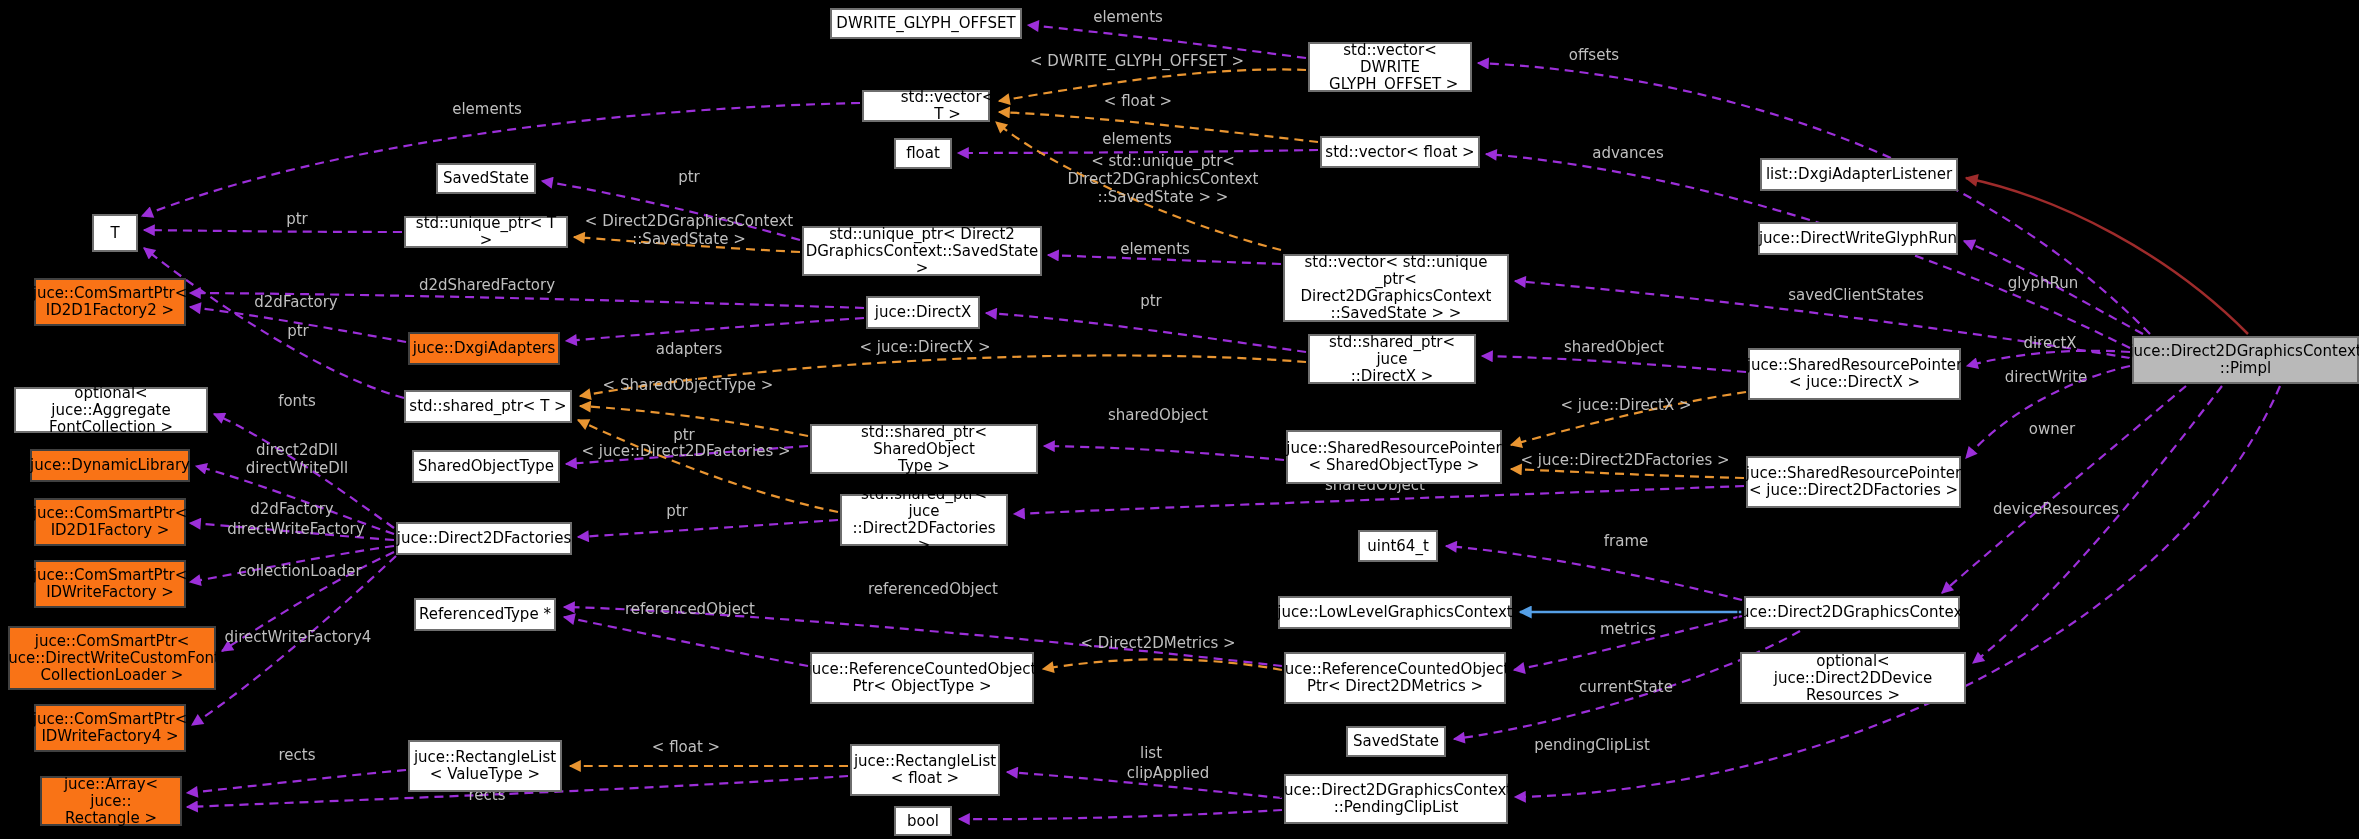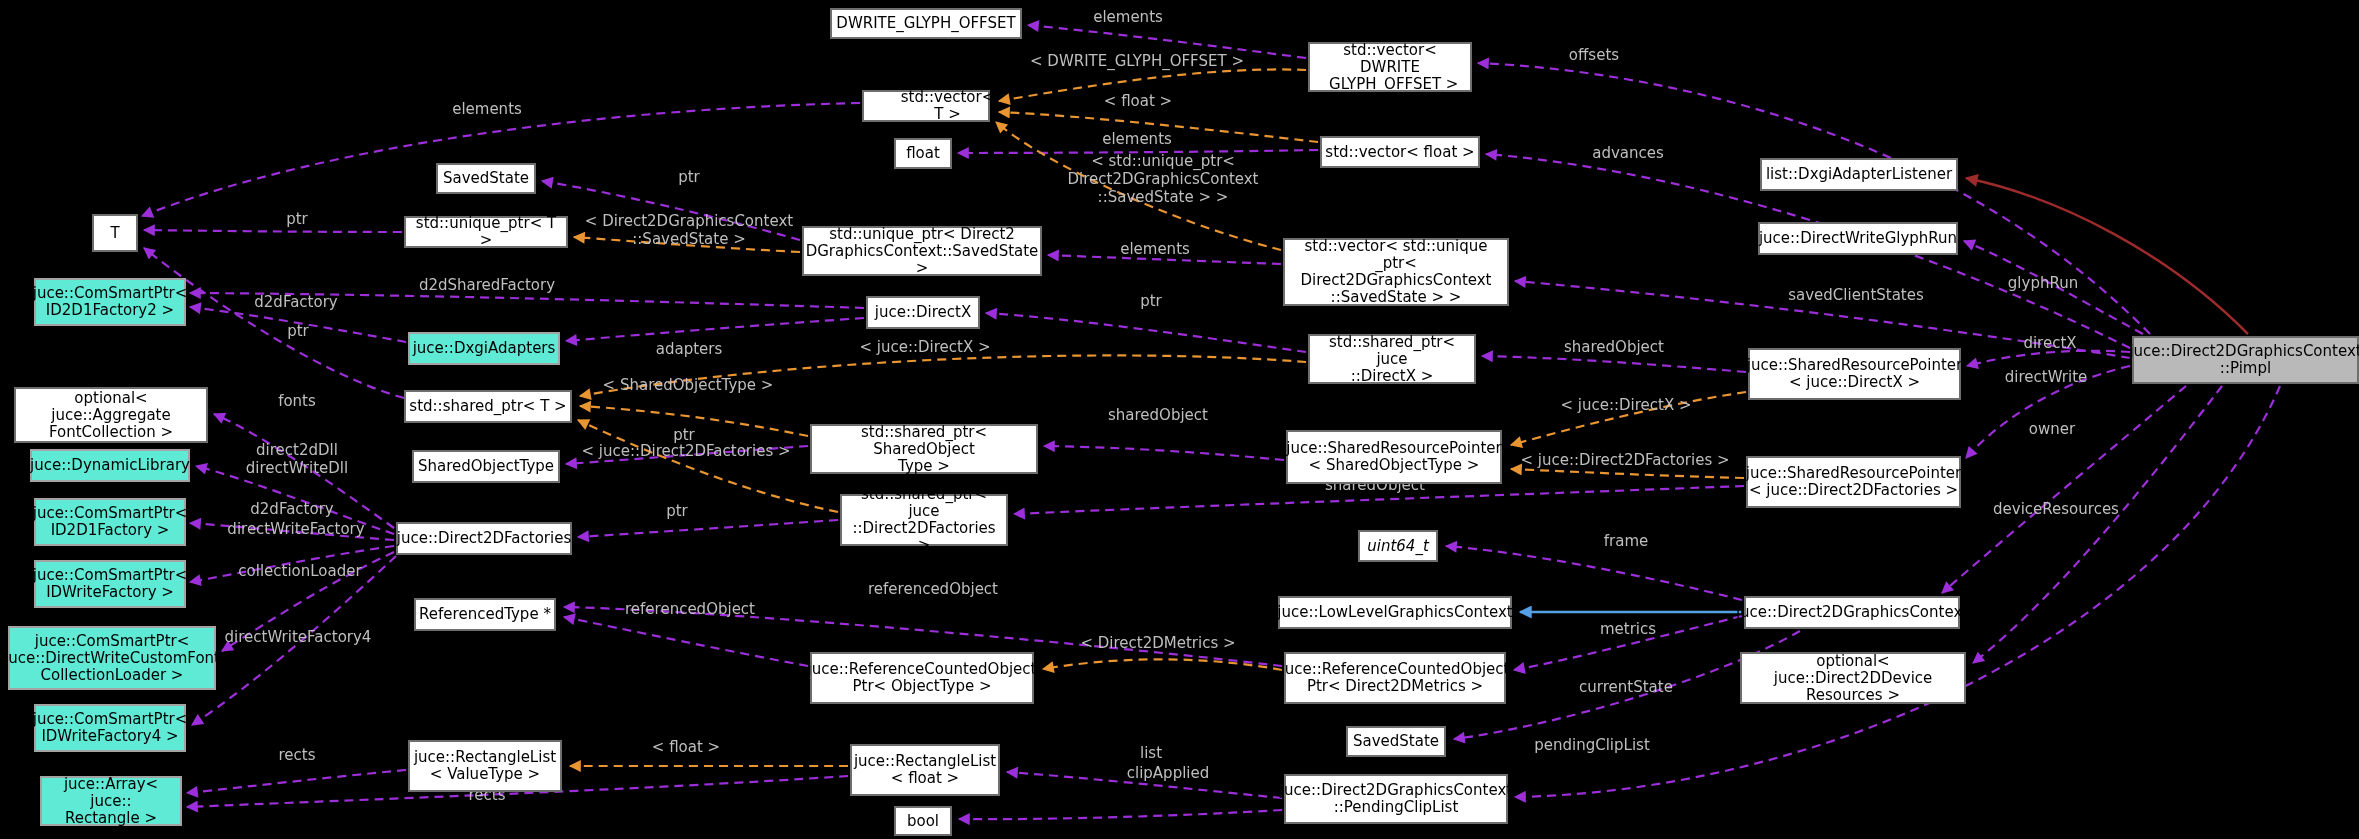--- a/index.html
+++ b/index.html
@@ -2,21 +2,21 @@
 <html><head>
 <meta charset="utf-8">
 <style>
   html,body{margin:0;padding:0;background:#000;}
   #canvas{position:relative;width:2359px;height:839px;background:#000;overflow:hidden;
           font-family:"DejaVu Sans", sans-serif;}
   #edges{position:absolute;left:0;top:0;z-index:1;}
   .node{position:absolute;z-index:2;display:flex;align-items:center;justify-content:center;
         text-align:center;box-sizing:border-box;background:#fff;border:2px solid #6e6e6e;
         color:#000;font-size:15px;line-height:17px;white-space:pre-line;padding:1px 3px;}
-  .node.red{border:2px solid #a3a3a3;background:#5eead4;}
+  .node.red{border:2px solid #404040;background:#f97316;}
   .node.main{background:#b9b9b9;border:2px solid #6e6e6e;}
   .edge{fill:none;stroke:#9c2fd9;stroke-width:2.2;stroke-dasharray:9 6;}
   .edge.orange{stroke:#e99531;}
   .edge.redsolid{stroke:#9e2b2b;stroke-width:2.5;stroke-dasharray:none;}
   .edge.bluesolid{stroke:#559fe6;stroke-width:2.5;stroke-dasharray:none;}
   .el{fill:#bfbfbf;font-size:15px;font-family:"DejaVu Sans", sans-serif;text-anchor:middle;}
 </style>
 </head>
 <body>
 
@@ -157,50 +157,50 @@
 <div class="node" style="left:1308px;top:42px;width:164px;height:50px;">std::vector&lt; DWRITE
 _GLYPH_OFFSET &gt;</div>
 <div class="node" style="left:1320px;top:136px;width:160px;height:32px;">std::vector&lt; float &gt;</div>
 <div class="node" style="left:1760px;top:158px;width:198px;height:33px;">list::DxgiAdapterListener</div>
 <div class="node" style="left:1758px;top:222px;width:200px;height:33px;">juce::DirectWriteGlyphRun</div>
 <div class="node" style="left:436px;top:163px;width:100px;height:31px;">SavedState</div>
 <div class="node" style="left:404px;top:216px;width:164px;height:32px;">std::unique_ptr&lt; T &gt;</div>
 <div class="node" style="left:802px;top:226px;width:240px;height:50px;">std::unique_ptr&lt; Direct2
 DGraphicsContext::SavedState &gt;</div>
 <div class="node" style="left:92px;top:214px;width:46px;height:38px;">T</div>
-<div class="node" style="left:1283px;top:238px;width:226px;height:68px;">std::vector&lt; std::unique
+<div class="node" style="left:1283px;top:254px;width:226px;height:68px;">std::vector&lt; std::unique
 _ptr&lt; Direct2DGraphicsContext
 ::SavedState &gt; &gt;</div>
 <div class="node red" style="left:34px;top:278px;width:152px;height:48px;">juce::ComSmartPtr&lt;
 ID2D1Factory2 &gt;</div>
 <div class="node" style="left:866px;top:296px;width:114px;height:33px;">juce::DirectX</div>
 <div class="node" style="left:1308px;top:334px;width:168px;height:50px;">std::shared_ptr&lt; juce
 ::DirectX &gt;</div>
 <div class="node" style="left:1748px;top:348px;width:213px;height:52px;">juce::SharedResourcePointer
 &lt; juce::DirectX &gt;</div>
 <div class="node main" style="left:2132px;top:336px;width:227px;height:48px;">juce::Direct2DGraphicsContext
 ::Pimpl</div>
 <div class="node red" style="left:408px;top:332px;width:152px;height:33px;">juce::DxgiAdapters</div>
 <div class="node" style="left:404px;top:390px;width:168px;height:33px;">std::shared_ptr&lt; T &gt;</div>
-<div class="node" style="left:14px;top:387px;width:194px;height:56px;">optional&lt; juce::Aggregate
+<div class="node" style="left:14px;top:387px;width:194px;height:46px;">optional&lt; juce::Aggregate
 FontCollection &gt;</div>
 <div class="node" style="left:810px;top:424px;width:228px;height:50px;">std::shared_ptr&lt; SharedObject
 Type &gt;</div>
 <div class="node" style="left:1286px;top:430px;width:216px;height:54px;">juce::SharedResourcePointer
 &lt; SharedObjectType &gt;</div>
 <div class="node" style="left:1746px;top:456px;width:215px;height:52px;">juce::SharedResourcePointer
 &lt; juce::Direct2DFactories &gt;</div>
 <div class="node" style="left:412px;top:450px;width:148px;height:33px;text-align:right;">SharedObjectType</div>
 <div class="node red" style="left:30px;top:449px;width:160px;height:33px;">juce::DynamicLibrary</div>
 <div class="node" style="left:840px;top:494px;width:168px;height:52px;">std::shared_ptr&lt; juce
 ::Direct2DFactories &gt;</div>
 <div class="node red" style="left:34px;top:498px;width:152px;height:48px;">juce::ComSmartPtr&lt;
 ID2D1Factory &gt;</div>
 <div class="node" style="left:396px;top:522px;width:176px;height:33px;">juce::Direct2DFactories</div>
-<div class="node" style="left:1358px;top:530px;width:80px;height:32px;font-style:italic;">uint64_t</div>
+<div class="node" style="left:1358px;top:530px;width:80px;height:32px;">uint64_t</div>
 <div class="node red" style="left:34px;top:560px;width:152px;height:48px;">juce::ComSmartPtr&lt;
 IDWriteFactory &gt;</div>
 <div class="node" style="left:1278px;top:596px;width:234px;height:33px;">juce::LowLevelGraphicsContext</div>
 <div class="node" style="left:1744px;top:596px;width:216px;height:33px;">juce::Direct2DGraphicsContext</div>
 <div class="node" style="left:414px;top:598px;width:142px;height:33px;">ReferencedType *</div>
 <div class="node red" style="left:8px;top:626px;width:208px;height:64px;">juce::ComSmartPtr&lt;
 juce::DirectWriteCustomFont
 CollectionLoader &gt;</div>
 <div class="node" style="left:810px;top:652px;width:224px;height:52px;">juce::ReferenceCountedObject
 Ptr&lt; ObjectType &gt;</div>

